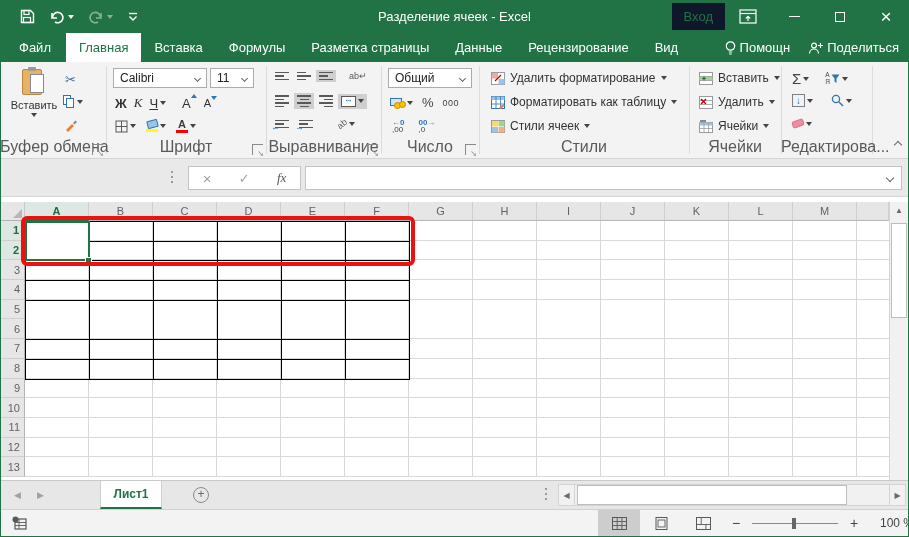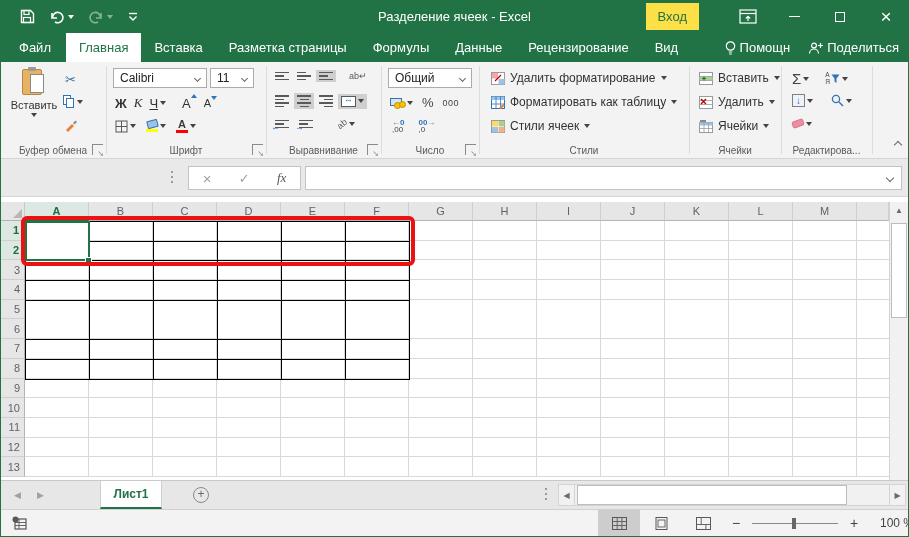--- a/index.html
+++ b/index.html
@@ -6,21 +6,21 @@
   body { font-family: "Liberation Sans", sans-serif; background:#fff; }
   #app { position:relative; width:909px; height:537px; background:#fff; overflow:hidden; }
 
   
   .titlebar { position:absolute; left:0; top:0; width:909px; height:33px; background:#217346; display:flex; align-items:center; }
   .qat { display:flex; align-items:center; gap:14px; padding-left:20px; }
   .qat .qbtn { display:flex; align-items:center; gap:3px; cursor:default; }
   .dim { opacity:.45; }
   .title-text { position:absolute; left:0; right:0; top:0; height:33px; display:flex; align-items:center; justify-content:center; color:#fff; font-size:13px; pointer-events:none; }
   .win-right { position:absolute; right:0; top:0; height:33px; display:flex; align-items:center; }
-  .signin { background:#fde047; color:#217346; font-size:13px; padding:6px 12px; margin-right:26px; cursor:pointer; }
+  .signin { background:#0f172a; color:#217346; font-size:13px; padding:6px 12px; cursor:pointer; }
   .wbtn { width:46px; height:33px; display:flex; align-items:center; justify-content:center; color:#fff; }
   .wbtn.close { font-size:19px; }
   .minig { display:block; width:11px; height:1px; background:#fff; }
   .maxg { display:block; width:10px; height:10px; border:1px solid #fff; }
 
   
   .dd { display:inline-block; width:0; height:0; border-left:3px solid transparent; border-right:3px solid transparent; border-top:4px solid #444; vertical-align:middle; }
   .dd.w { border-top-color:#fff; }
   .cv { display:inline-block; width:6px; height:6px; border-right:1.5px solid #666; border-bottom:1.5px solid #666; transform:rotate(45deg); }
   .cu { display:inline-block; width:6px; height:6px; border-right:1.5px solid #666; border-bottom:1.5px solid #666; transform:rotate(-135deg); }
@@ -30,21 +30,21 @@
   .tab { color:#fff; font-size:13px; padding:0 13px; display:flex; align-items:center; cursor:pointer; white-space:nowrap; }
   .tab.file { padding:0 15px; }
   .tab.active { background:#fff; color:#217346; }
   .tabrow-right { position:absolute; right:10px; top:33px; height:29px; display:flex; align-items:center; gap:18px; color:#fff; font-size:13px; }
   .tr-item { display:flex; align-items:center; gap:3px; cursor:pointer; }
 
   
   .ribbon { position:absolute; left:0; top:62px; width:909px; height:97px; background:#f3f3f3; border-bottom:1px solid #d4d4d4; }
   .rsep { position:absolute; top:4px; width:1px; height:88px; background:#dcdcdc; }
   .rgroup { position:absolute; top:0; height:96px; }
-  .glabel { position:absolute; bottom:2px; left:0; right:0; text-align:center; font-size:10px; color:#5a5a5a; white-space:nowrap; }
+  .glabel { position:absolute; bottom:2px; left:0; right:0; text-align:center; font-size:16px; color:#5a5a5a; white-space:nowrap; }
   .launcher { position:absolute; right:3px; bottom:3px; width:11px; height:11px; border-left:1px solid #8a8a8a; border-top:1px solid #8a8a8a; cursor:pointer; }
   .launcher:after { content:"↘"; position:absolute; right:-1px; bottom:-3px; font-size:8px; color:#8a8a8a; }
   .rrow { position:absolute; display:flex; align-items:center; }
   .mini { display:flex; align-items:center; gap:2px; padding:2px 3px; cursor:pointer; }
   .mini.on { background:#cfcfcf; }
   .combo { background:#fff; border:1px solid #ababab; height:20px; display:flex; align-items:center; font-size:12px; color:#222; padding-left:6px; cursor:pointer; }
   .combo .cv { margin-left:auto; margin-right:6px; width:5px; height:5px; }
   .bigbtn { position:absolute; display:flex; flex-direction:column; align-items:center; cursor:pointer; }
   .bigbtn .blabel { font-size:11px; color:#333; margin-top:3px; }
   .rbtn-label { font-size:12px; color:#333; white-space:nowrap; }
@@ -230,22 +230,22 @@
           <span>×</span>
         </span>
     </div>
   </div>
 
   <div class="tabrow">
     <span class="tab file">Файл</span>
     <span id="tabstrip" style="display:flex;">
         <span class="tab active">Главная</span>
         <span class="tab">Вставка</span>
+        <span class="tab">Формулы</span>
         <span class="tab">Разметка страницы</span>
-        <span class="tab">Формулы</span>
         <span class="tab">Данные</span>
         <span class="tab">Рецензирование</span>
         <span class="tab">Вид</span>
       </span>
   </div>
   <div class="tabrow-right">
     <span class="tr-item">
       <svg width="13" height="16" viewBox="0 0 13 16">
           <circle cx="6.5" cy="6" r="4.2" fill="none" stroke="#fff" stroke-width="1.2"></circle>
           <path d="M4.8 12 h3.4 M5.2 14 h2.6" stroke="#fff" stroke-width="1.2"></path>

